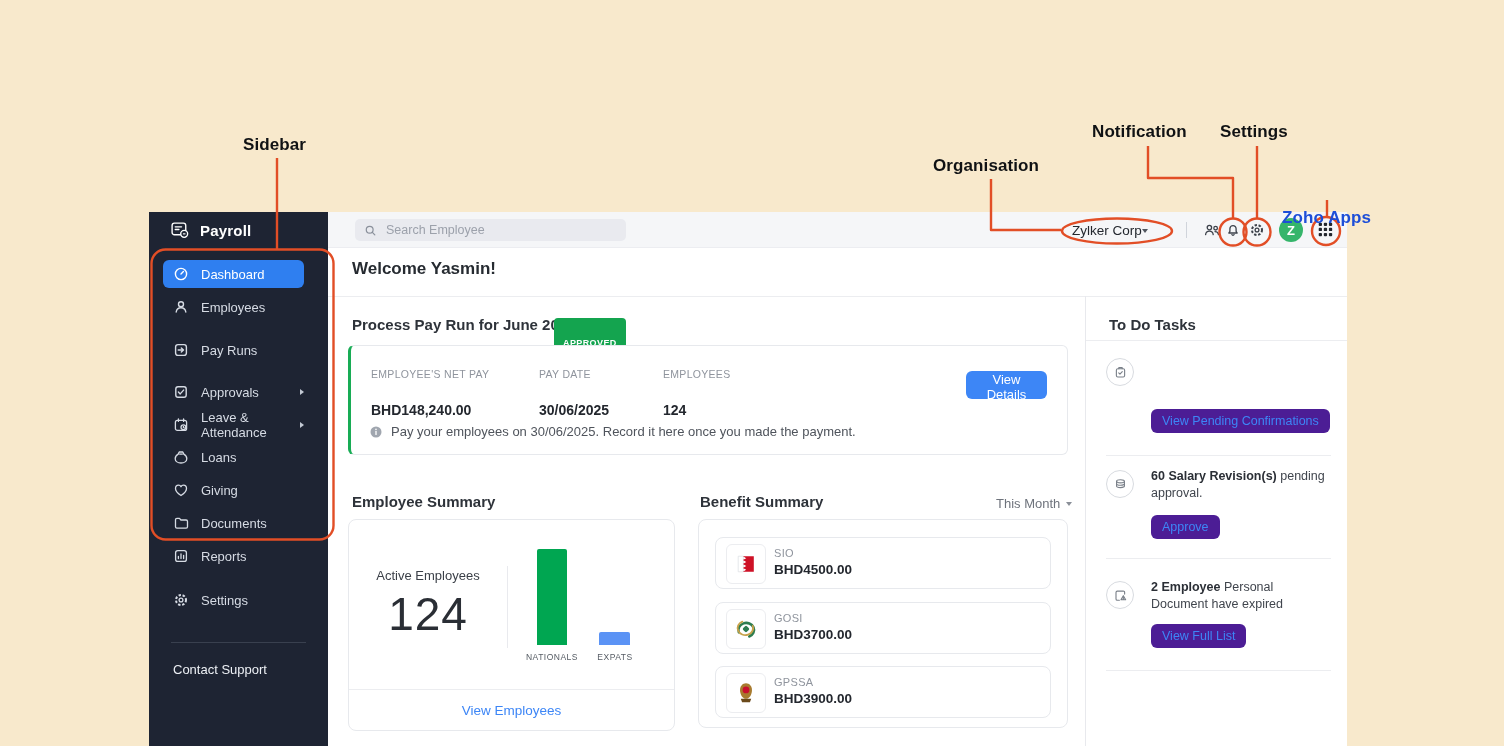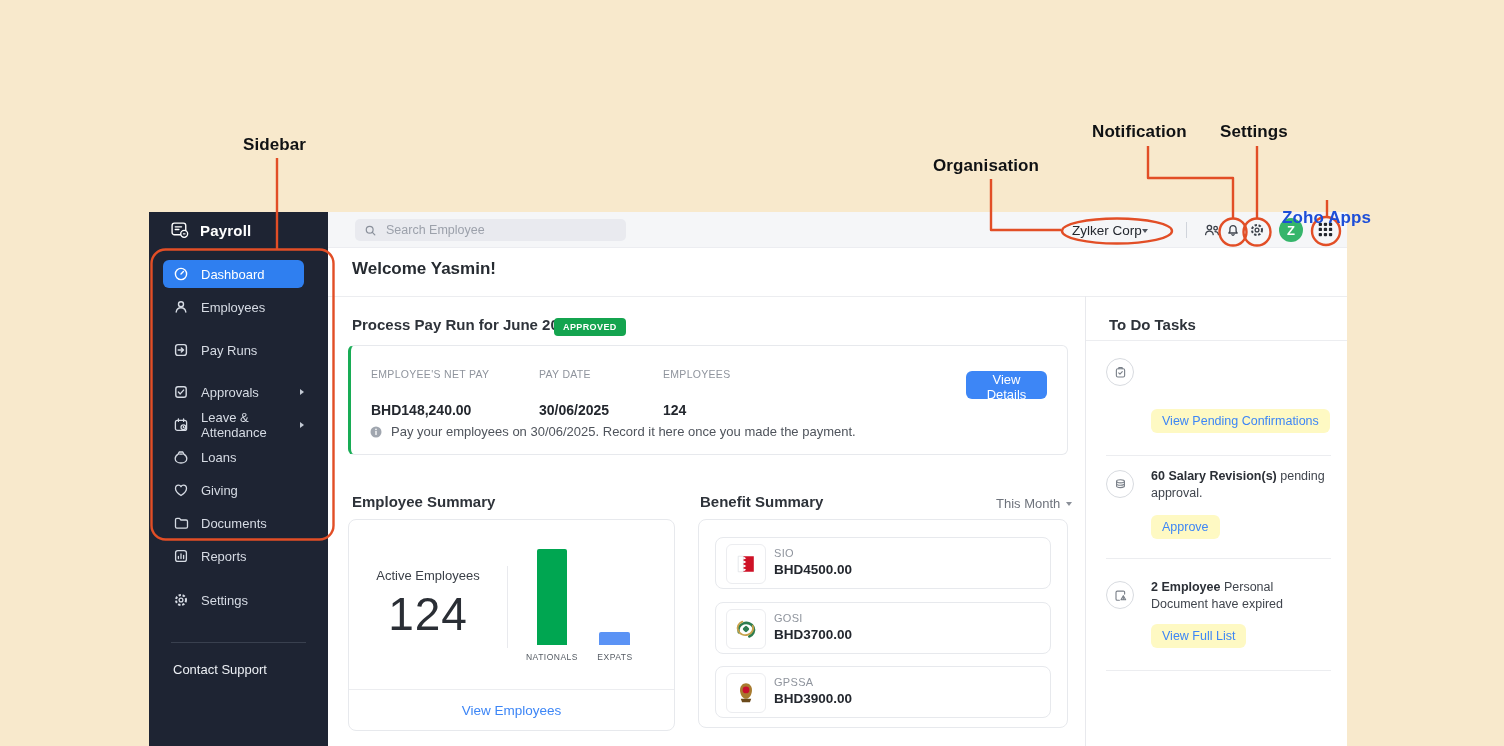--- a/index.html
+++ b/index.html
@@ -39,21 +39,21 @@
   .pipe{position:absolute;left:858px;top:10px;width:1px;height:16px;background:#D0D4DB}
   .tb-ic{position:absolute;top:10px;width:16px;height:16px;color:#3C424B;cursor:pointer}
   .avatar{position:absolute;left:951px;top:6px;width:24px;height:24px;border-radius:50%;background:#35B56B;
           color:#fff;font-size:13px;font-weight:700;display:flex;align-items:center;justify-content:center;cursor:pointer}
 
   
   .welcome{position:absolute;left:203px;top:47px;font-size:17px;font-weight:700;color:#262B31}
   .hdivider{position:absolute;left:179px;top:84px;width:1019px;height:1px;background:#ECEDF0}
   .sec-title{position:absolute;font-size:15px;font-weight:700;color:#2E333A}
   .badge{position:absolute;left:405px;top:106px;background:#14A44F;color:#fff;font-size:9px;font-weight:700;
-         letter-spacing:.4px;padding:4px 9px;border-radius:4px}
+         letter-spacing:.4px;padding:20px 9px;border-radius:4px}
 
   .pr-card{position:absolute;left:199px;top:133px;width:720px;height:110px;background:#fff;border:1px solid #E7E9ED;
            border-left:3px solid #18AC55;border-radius:6px;box-sizing:border-box}
   .pr-col{position:absolute;top:22px}
   .pr-lbl{font-size:10.5px;color:#8F949D;letter-spacing:.3px}
   .pr-val{font-size:14px;font-weight:700;color:#23272E;margin-top:22px}
   .pr-btn{position:absolute;right:20px;top:25px;width:81px;height:28px;background:#3D86F6;color:#fff;border:none;
           border-radius:6px;font-family:"Liberation Sans",sans-serif;font-size:13px;cursor:pointer}
   .pr-note{position:absolute;left:18px;top:78px;display:flex;align-items:center;gap:8px;font-size:13px;color:#4F545C}
 
@@ -80,21 +80,21 @@
   .ben-val{position:absolute;left:58px;top:24px;font-size:13.5px;font-weight:700;color:#23272E}
 
   
   .todo{position:absolute;left:936px;top:84px;width:262px;height:450px;border-left:1px solid #E8E9ED;box-sizing:border-box}
   .todo-title{position:absolute;left:23px;top:20px;font-size:15px;font-weight:700;color:#2E333A}
   .todo-hdiv{position:absolute;left:0;right:0;top:44px;height:1px;background:#ECEDF0}
   .task-ic{position:absolute;left:20px;width:28px;height:28px;border:1px solid #D8DBE0;border-radius:50%;
            color:#7A8089;display:flex;align-items:center;justify-content:center;box-sizing:border-box}
   .task-txt{position:absolute;left:65px;width:178px;font-size:12.5px;line-height:17px;color:#40454D}
   .task-txt b{font-weight:700;color:#2B2F36}
-  .task-btn{position:absolute;left:65px;background:#fef9c3;color:#3D86F6;font-size:12.5px;
+  .task-btn{position:absolute;left:65px;background:#4c1d95;color:#3D86F6;font-size:12.5px;
             padding:5px 11px;border-radius:6px;cursor:pointer;white-space:nowrap}
   .task-div{position:absolute;left:20px;right:16px;height:1px;background:#ECEDF0}
   svg{display:block}
 </style>
 </head>
 <body>
 
 <div class="ann-label" style="left: 243px; top: 135px; color: rgb(16, 18, 20);">Sidebar</div>
 <div class="ann-label" style="left: 933px; top: 156px; color: rgb(16, 18, 20);">Organisation</div>
 <div class="ann-label" style="left: 1092px; top: 122px; color: rgb(16, 18, 20);">Notification</div>

